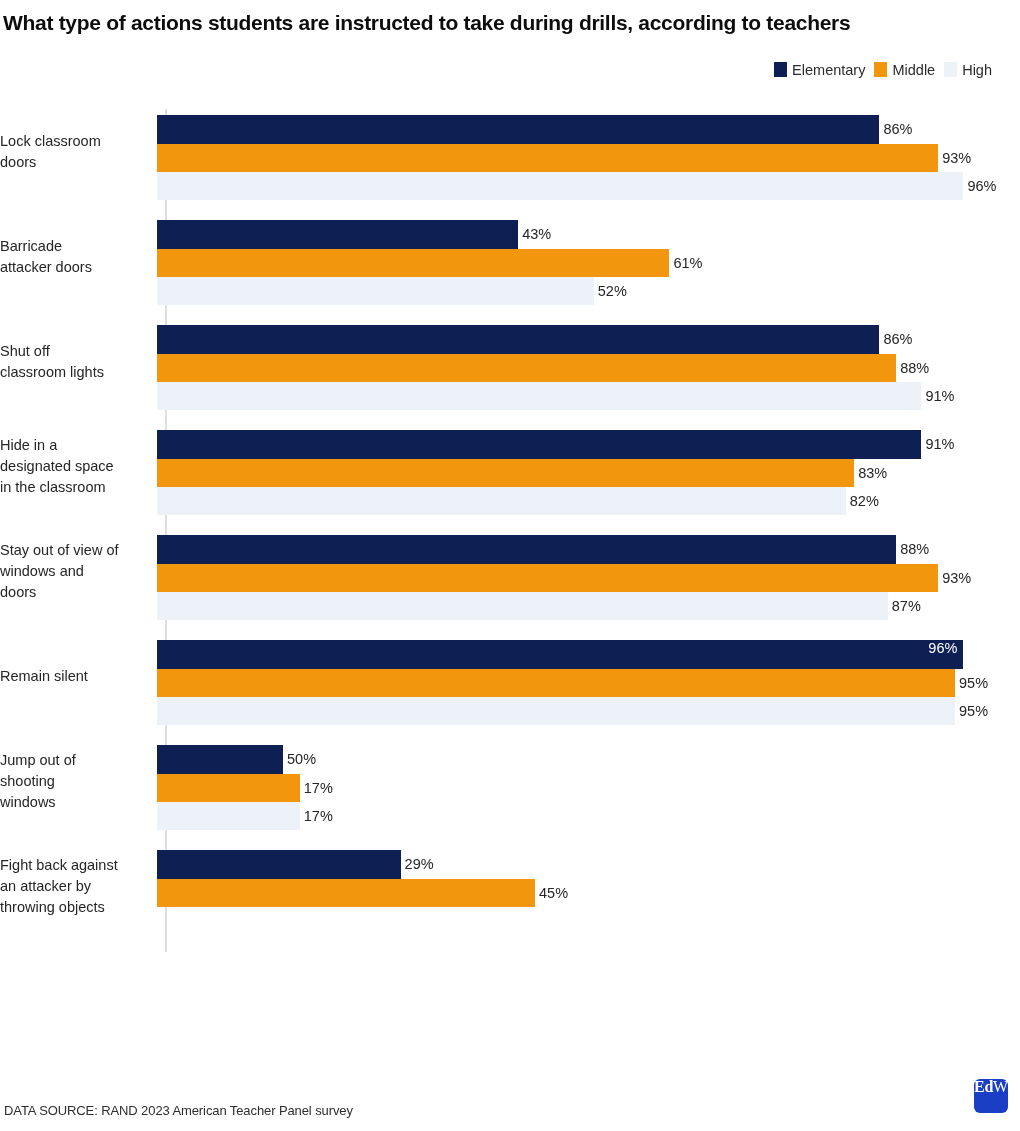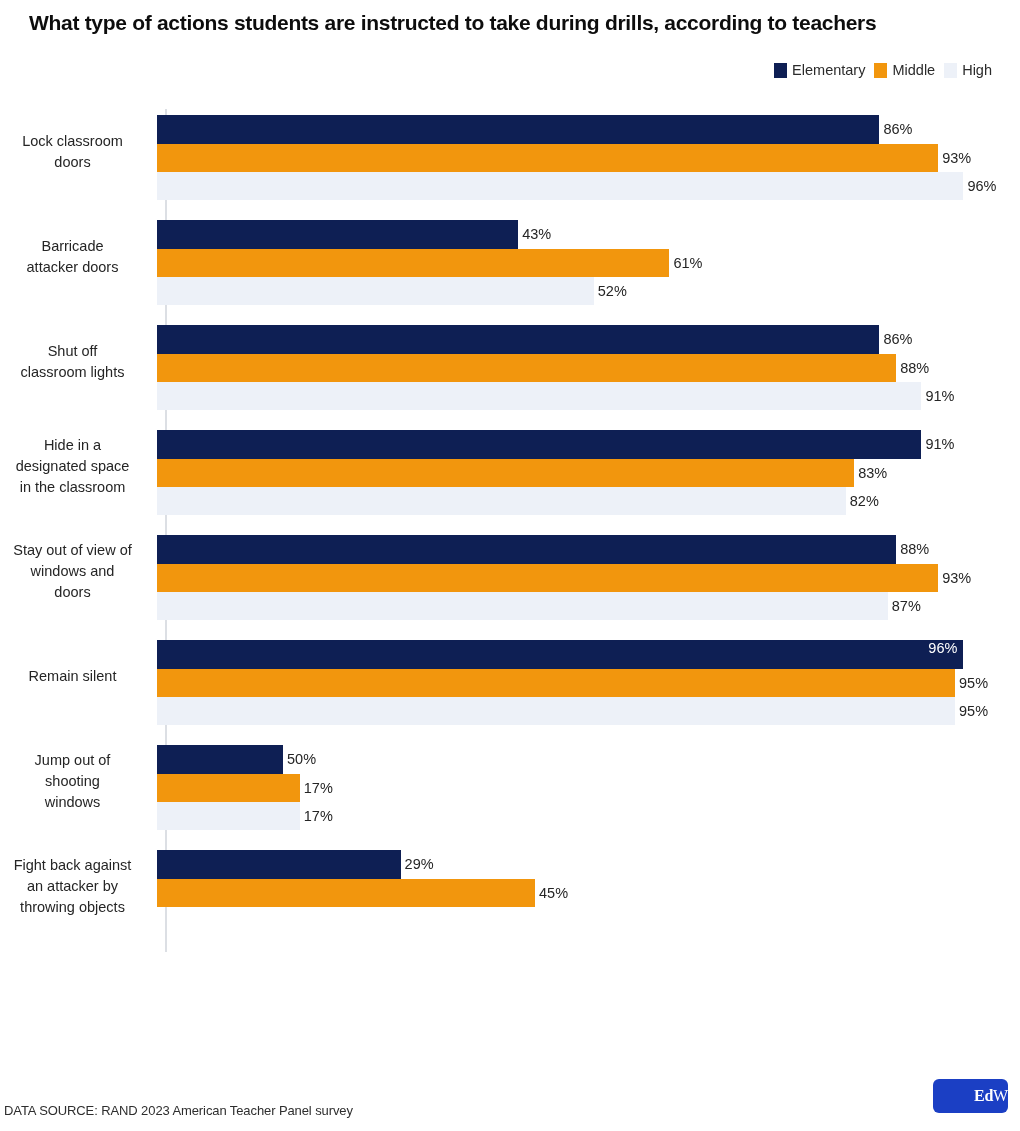--- a/index.html
+++ b/index.html
@@ -11,21 +11,21 @@
     width: 1020px;
     height: 1131px;
     font-family: "Liberation Sans", sans-serif;
     color: #1a1a1a;
     position: relative;
     overflow: hidden;
   }
 
   
   .header {
-    padding: 10px 12px 0 29px;
+    padding: 10px 12px 0 3px;
   }
   .chart-title {
     font-size: 21px;
     font-weight: bold;
     line-height: 1.25;
     letter-spacing: -0.3px;
     color: #0d0d0d;
     margin: 0 0 10px 0;
   }
   .chart-subtitle {
@@ -41,21 +41,21 @@
   .legend {
     display: flex;
     justify-content: flex-end;
     align-items: center;
     gap: 0px;
     padding: 14px 28px 0 0;
     height: 20px;
   }
   .legend-item {
     display: flex;
-    align-items: flex-end;
+    align-items: flex-start;
     margin-left: 9px;
   }
   .legend-swatch {
     width: 13px;
     height: 15px;
     display: inline-block;
     flex: none;
   }
   .legend-label {
     font-size: 14.5px;
@@ -87,21 +87,21 @@
   .row {
     position: relative;
     height: 85px;
     margin-bottom: 20px;
     display: flex;
     align-items: center;
   }
   .cat-label {
     width: 155px;
     padding-right: 10px;
-    text-align: center;
+    text-align: left;
     font-size: 14.5px;
     line-height: 1.45;
     color: #252525;
     flex: none;
     box-sizing: border-box;
   }
   .bars {
     position: relative;
     flex: 1;
     height: 73px;
@@ -147,23 +147,22 @@
     letter-spacing: -0.1px;
   }
   .logo {
     position: absolute;
     right: 12px;
     bottom: 18px;
     width: 34px;
     height: 34px;
     border-radius: 6px;
     display: flex;
-    align-items: center;
+    align-items: flex-start;
     justify-content: center;
-    padding-left: 41px;
   }
   .logo-text {
     font-family: "Liberation Serif", serif;
     font-size: 16px;
     color: #ffffff;
     line-height: 1;
     letter-spacing: -0.3px;
   }
   .logo-text b { font-weight: bold; }
   .logo-text i { font-style: normal; font-weight: normal; }

